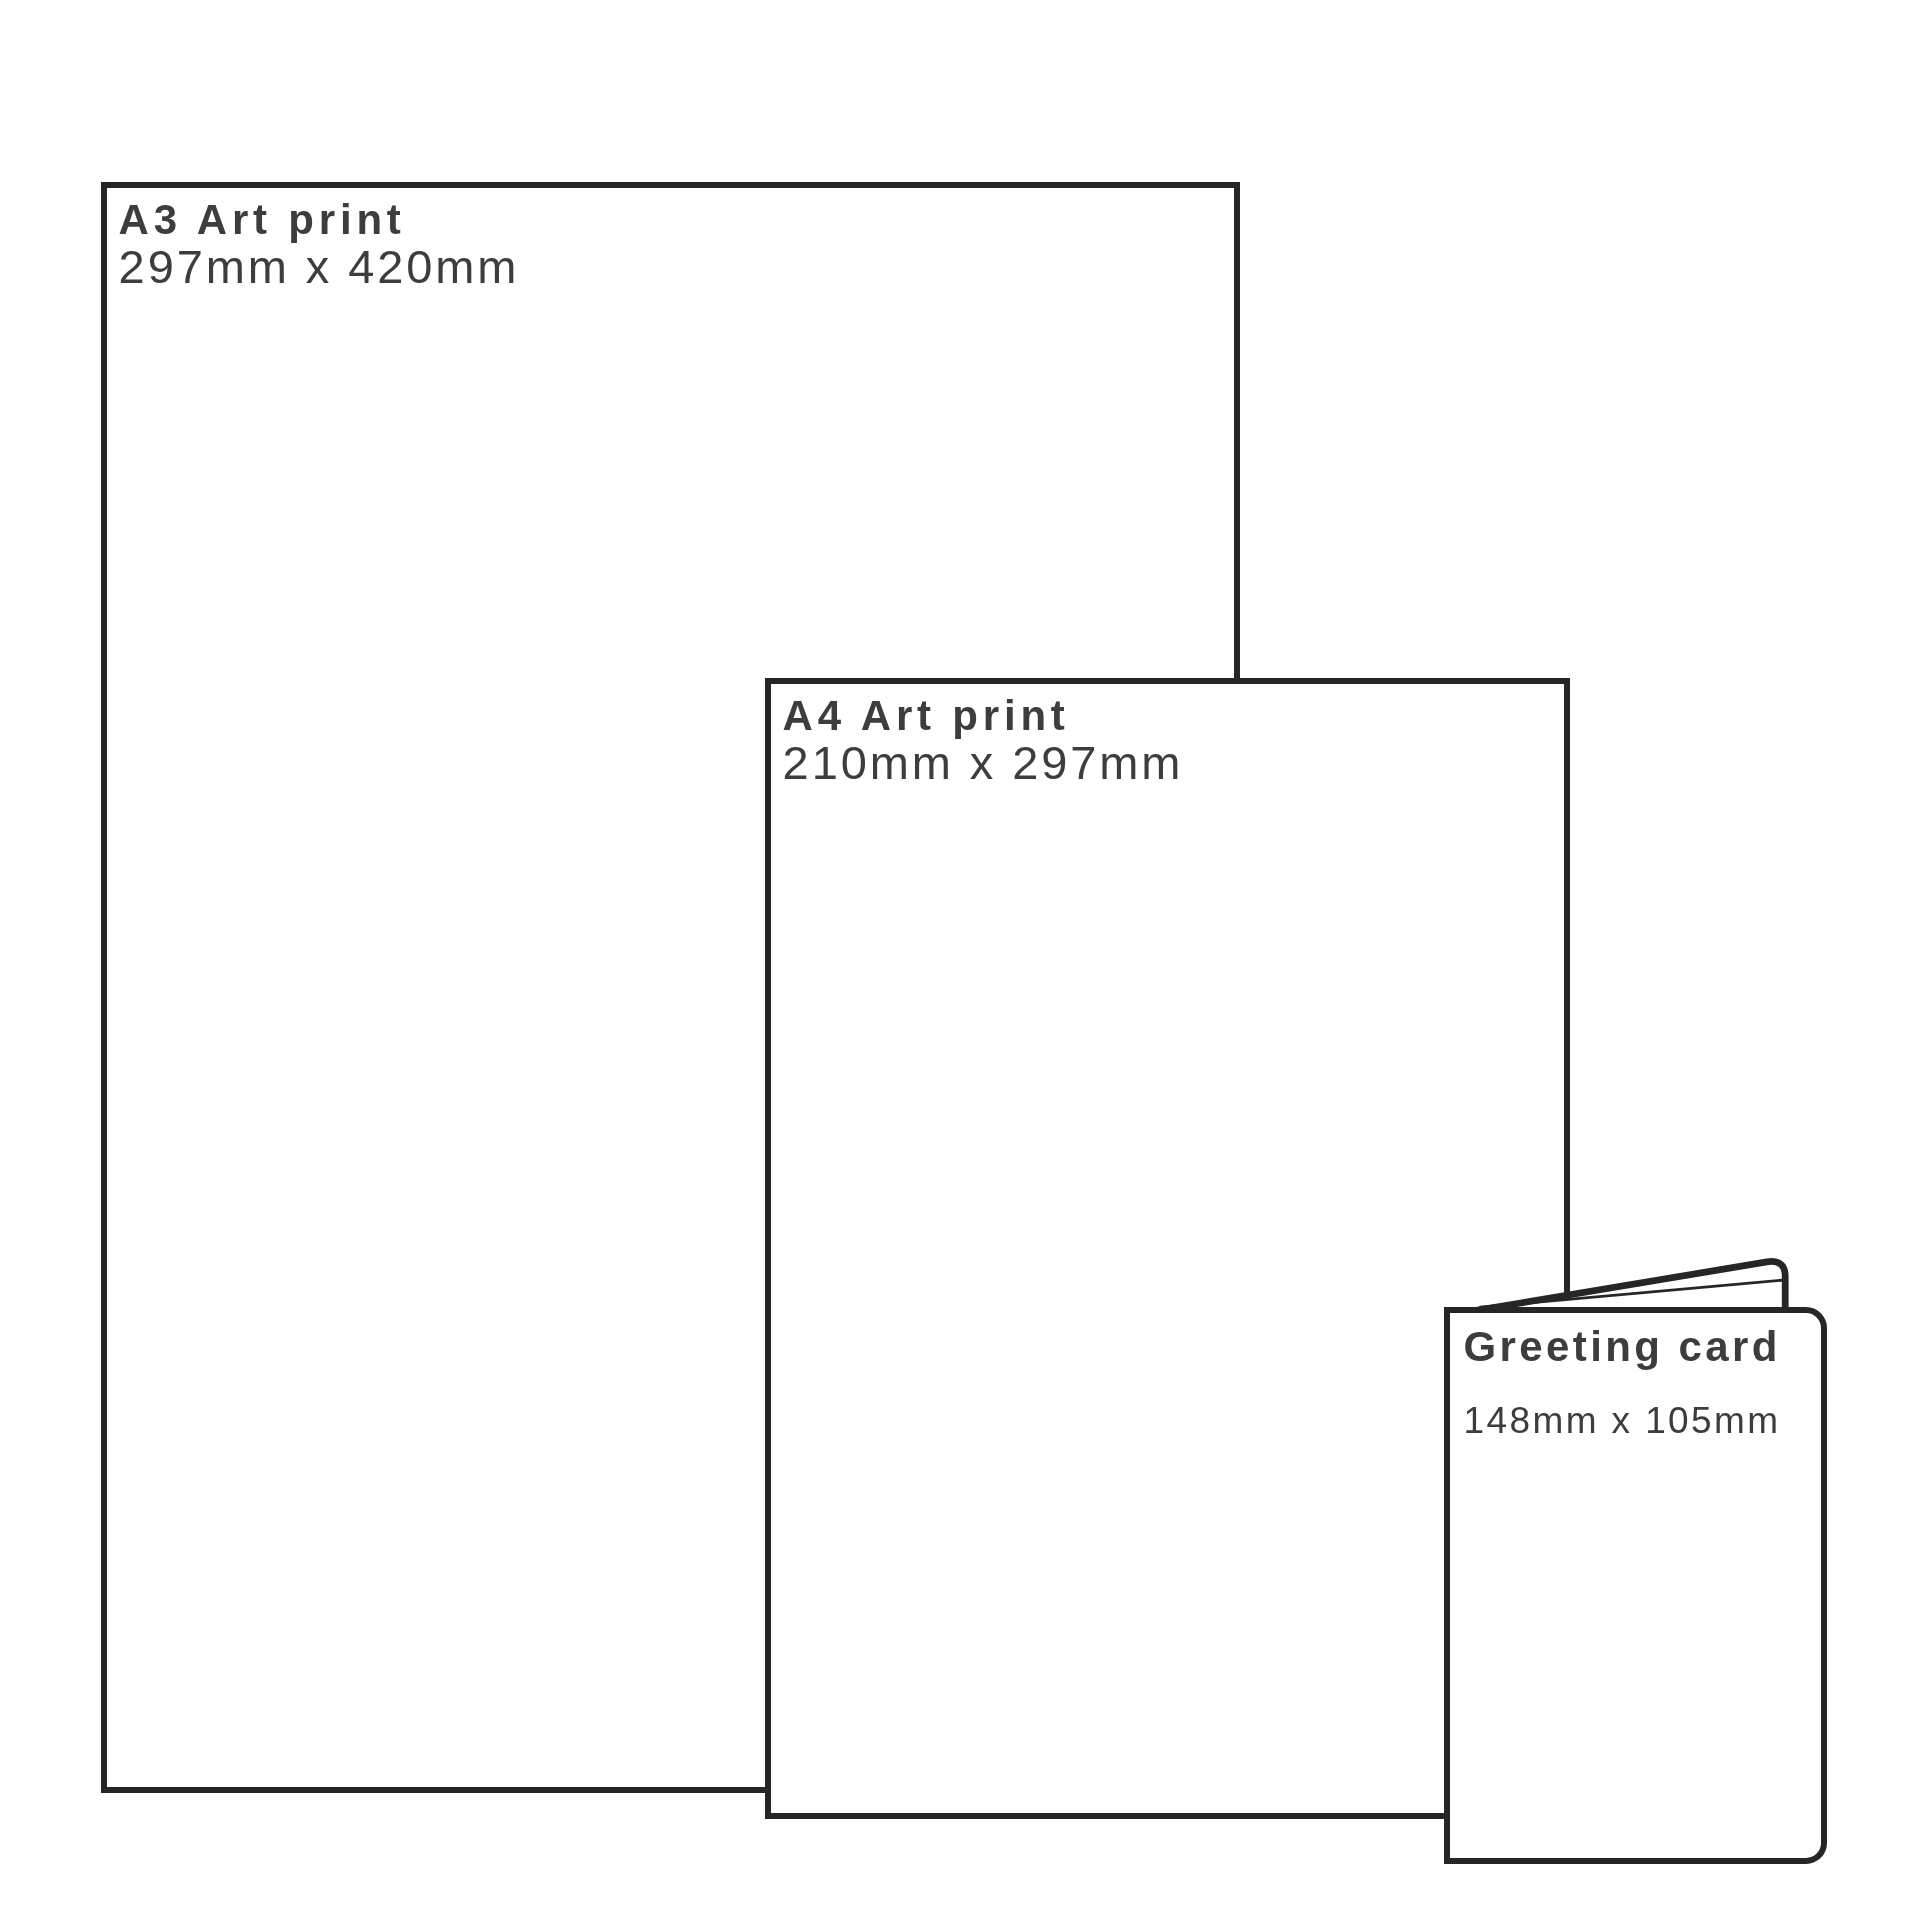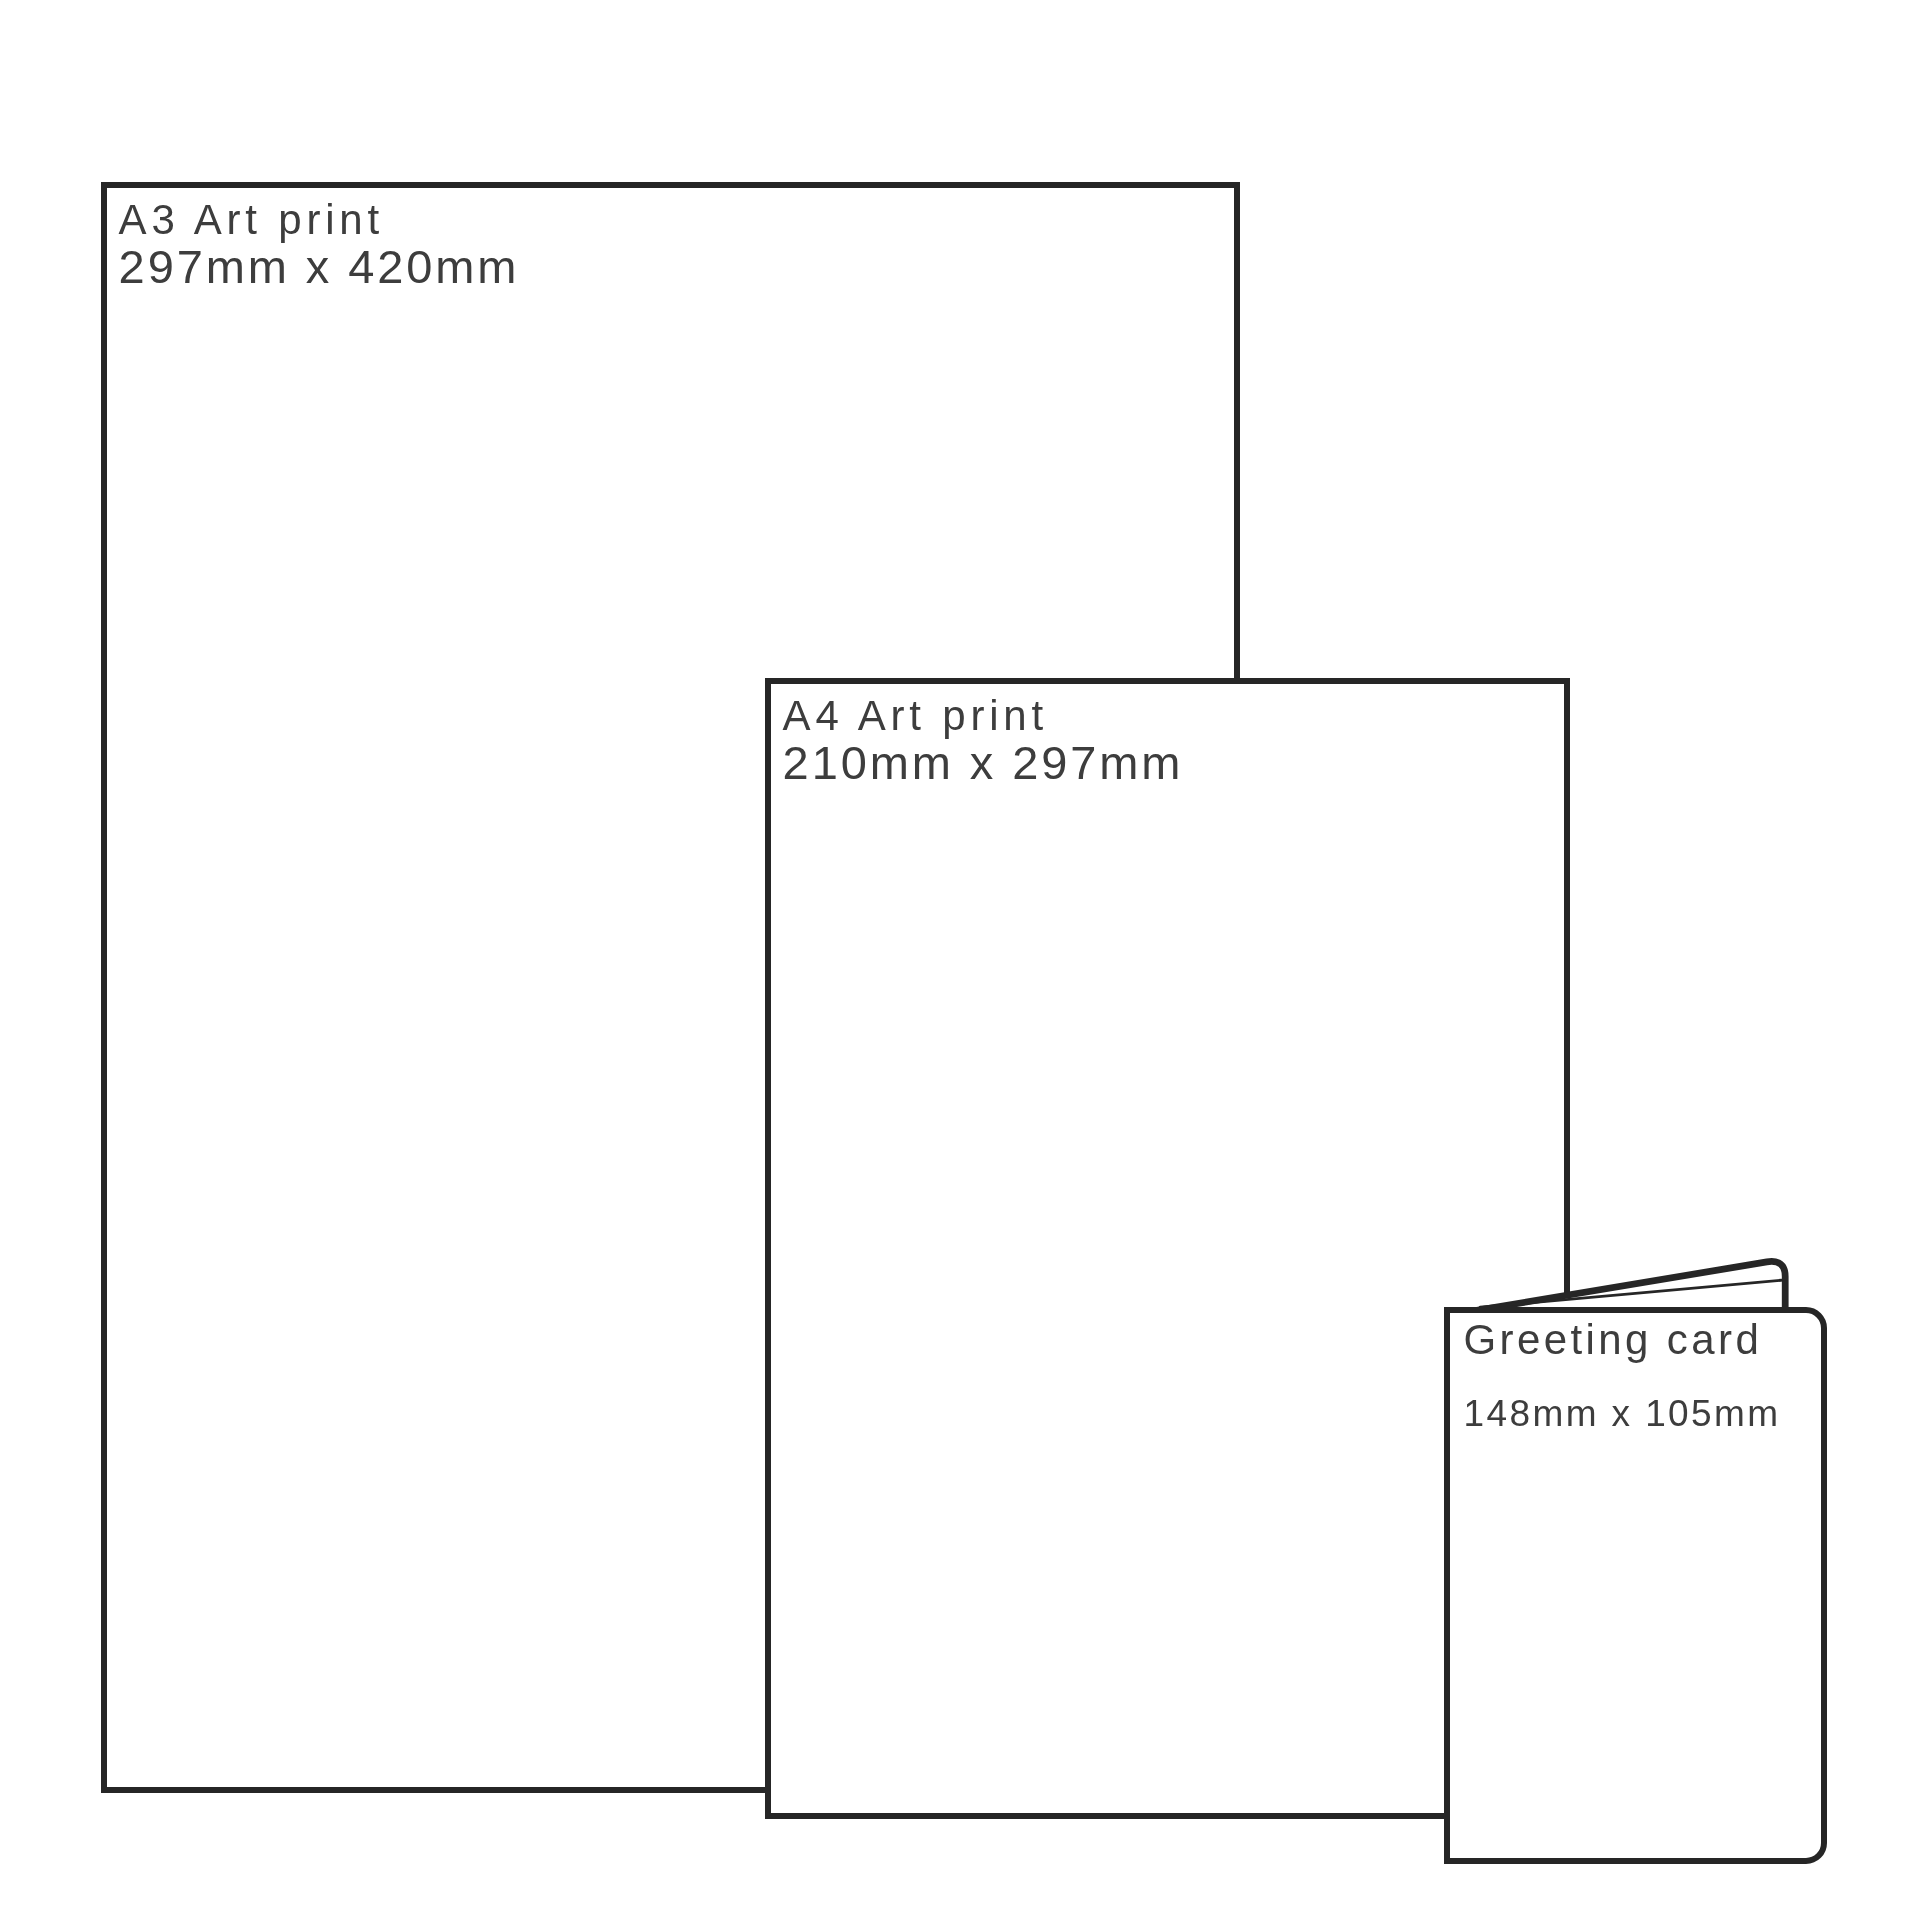--- a/index.html
+++ b/index.html
@@ -47,32 +47,33 @@
   }
   .label {
     position: absolute;
     color: #3d3d3d;
     white-space: nowrap;
   }
   .sheet .label { top: 6.8px; left: 11.6px; }
   #card-front .label { top: 1.9px; left: 13.5px; }
   .label .title {
     font-size: 42px;
-    font-weight: 400;
+    font-weight: 700;
     letter-spacing: 4.8px;
     line-height: 50px;
   }
   .label .dims {
     font-size: 47px;
     font-weight: 300;
     letter-spacing: 2.9px;
     line-height: 44px;
   }
   #card-front .label .title {
     letter-spacing: 3.4px;
+    margin-top: 7px;
   }
   #card-front .label .dims {
     font-size: 37px;
     letter-spacing: 2.4px;
     line-height: 42px;
     margin-top: 28px;
   }
 </style>
 </head>
 <body>

